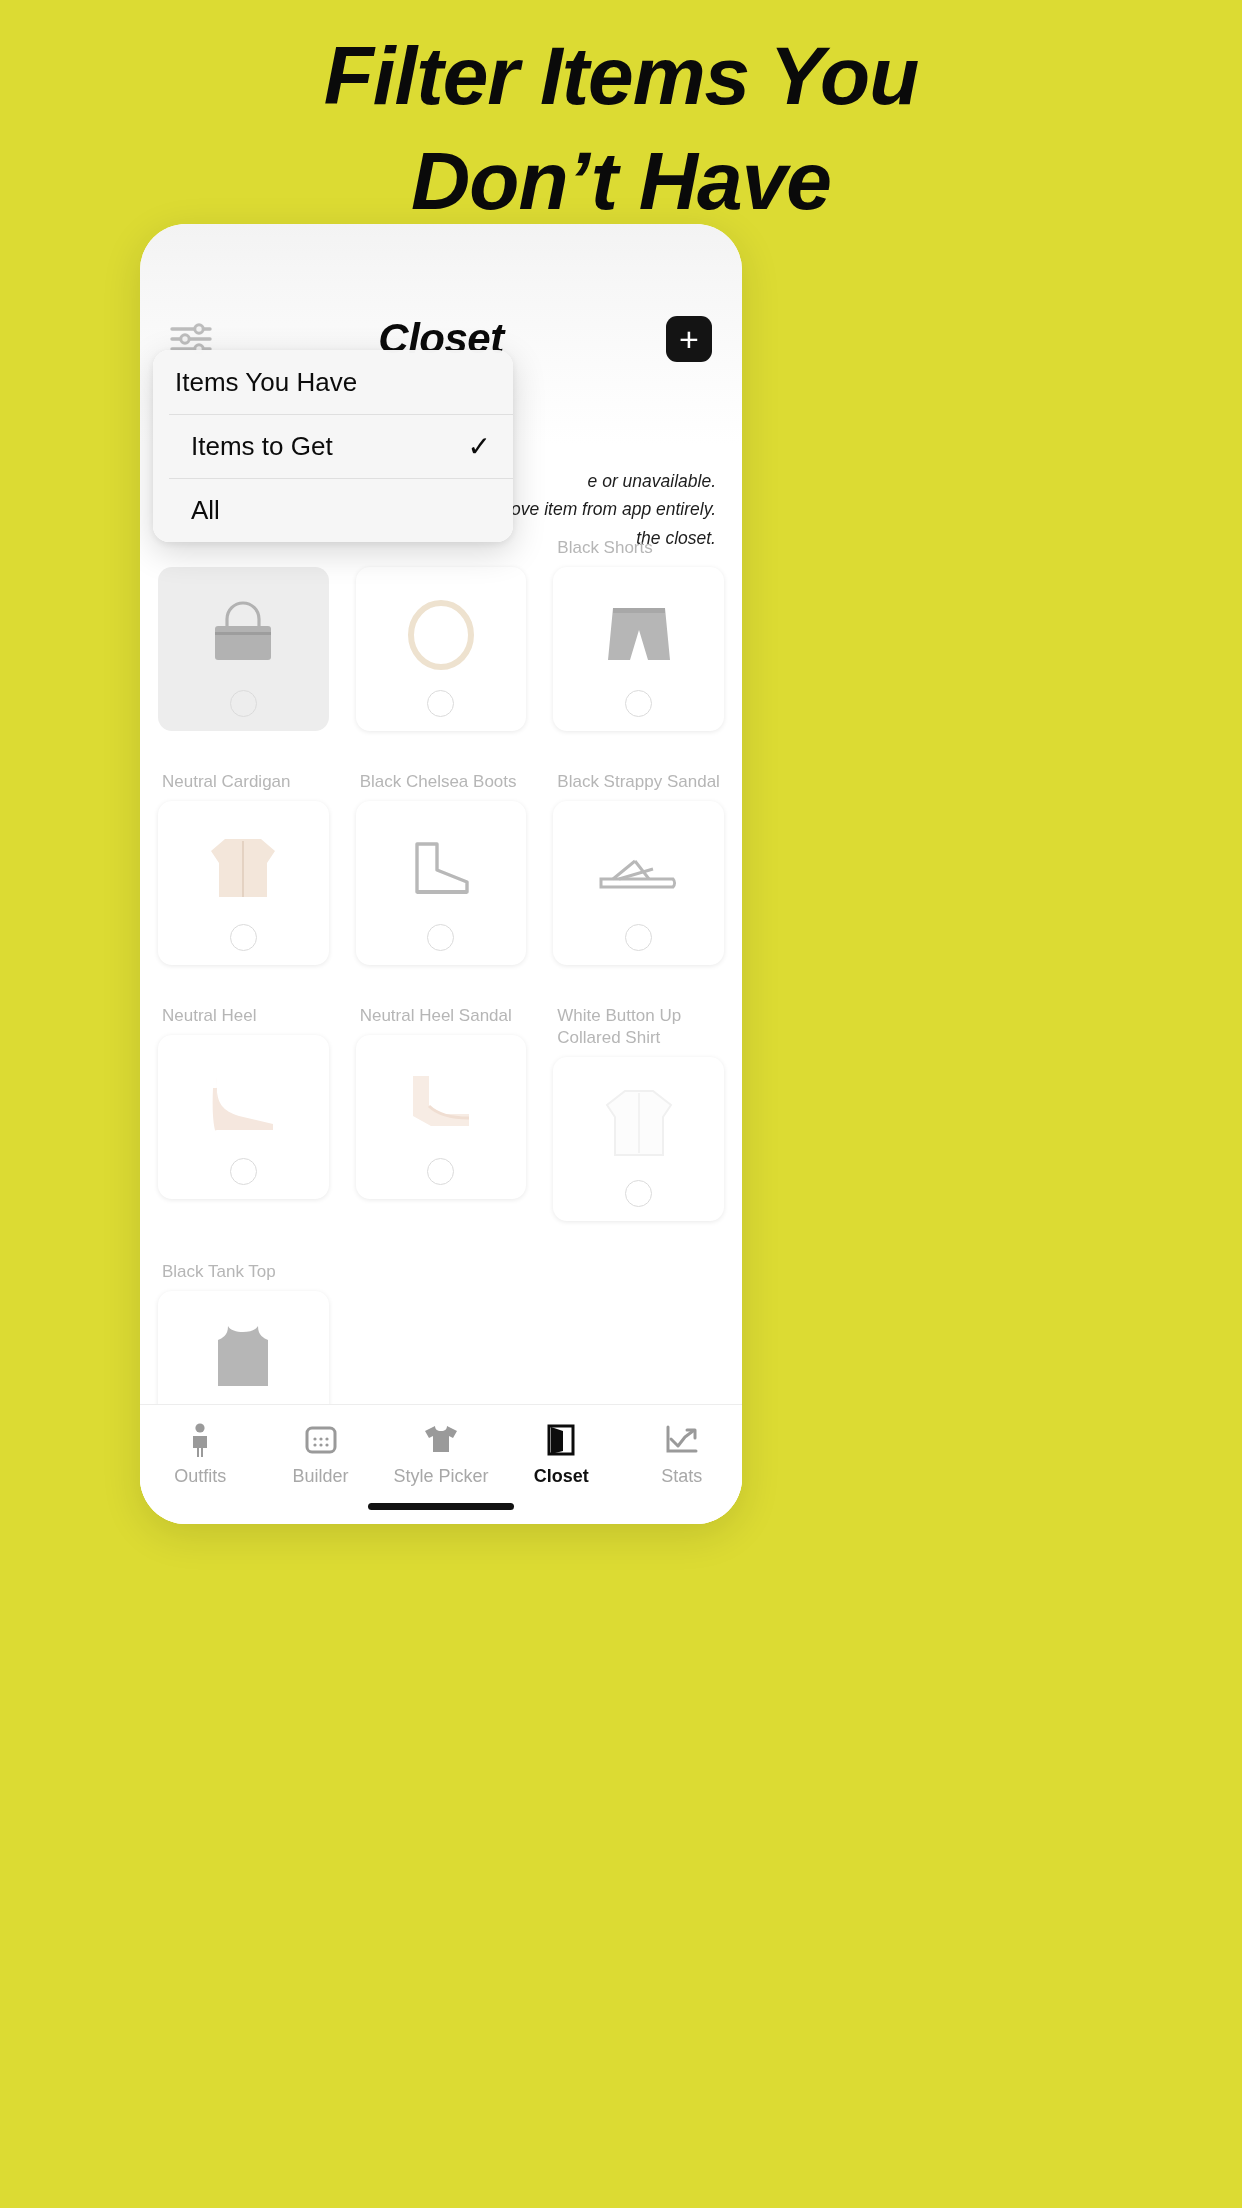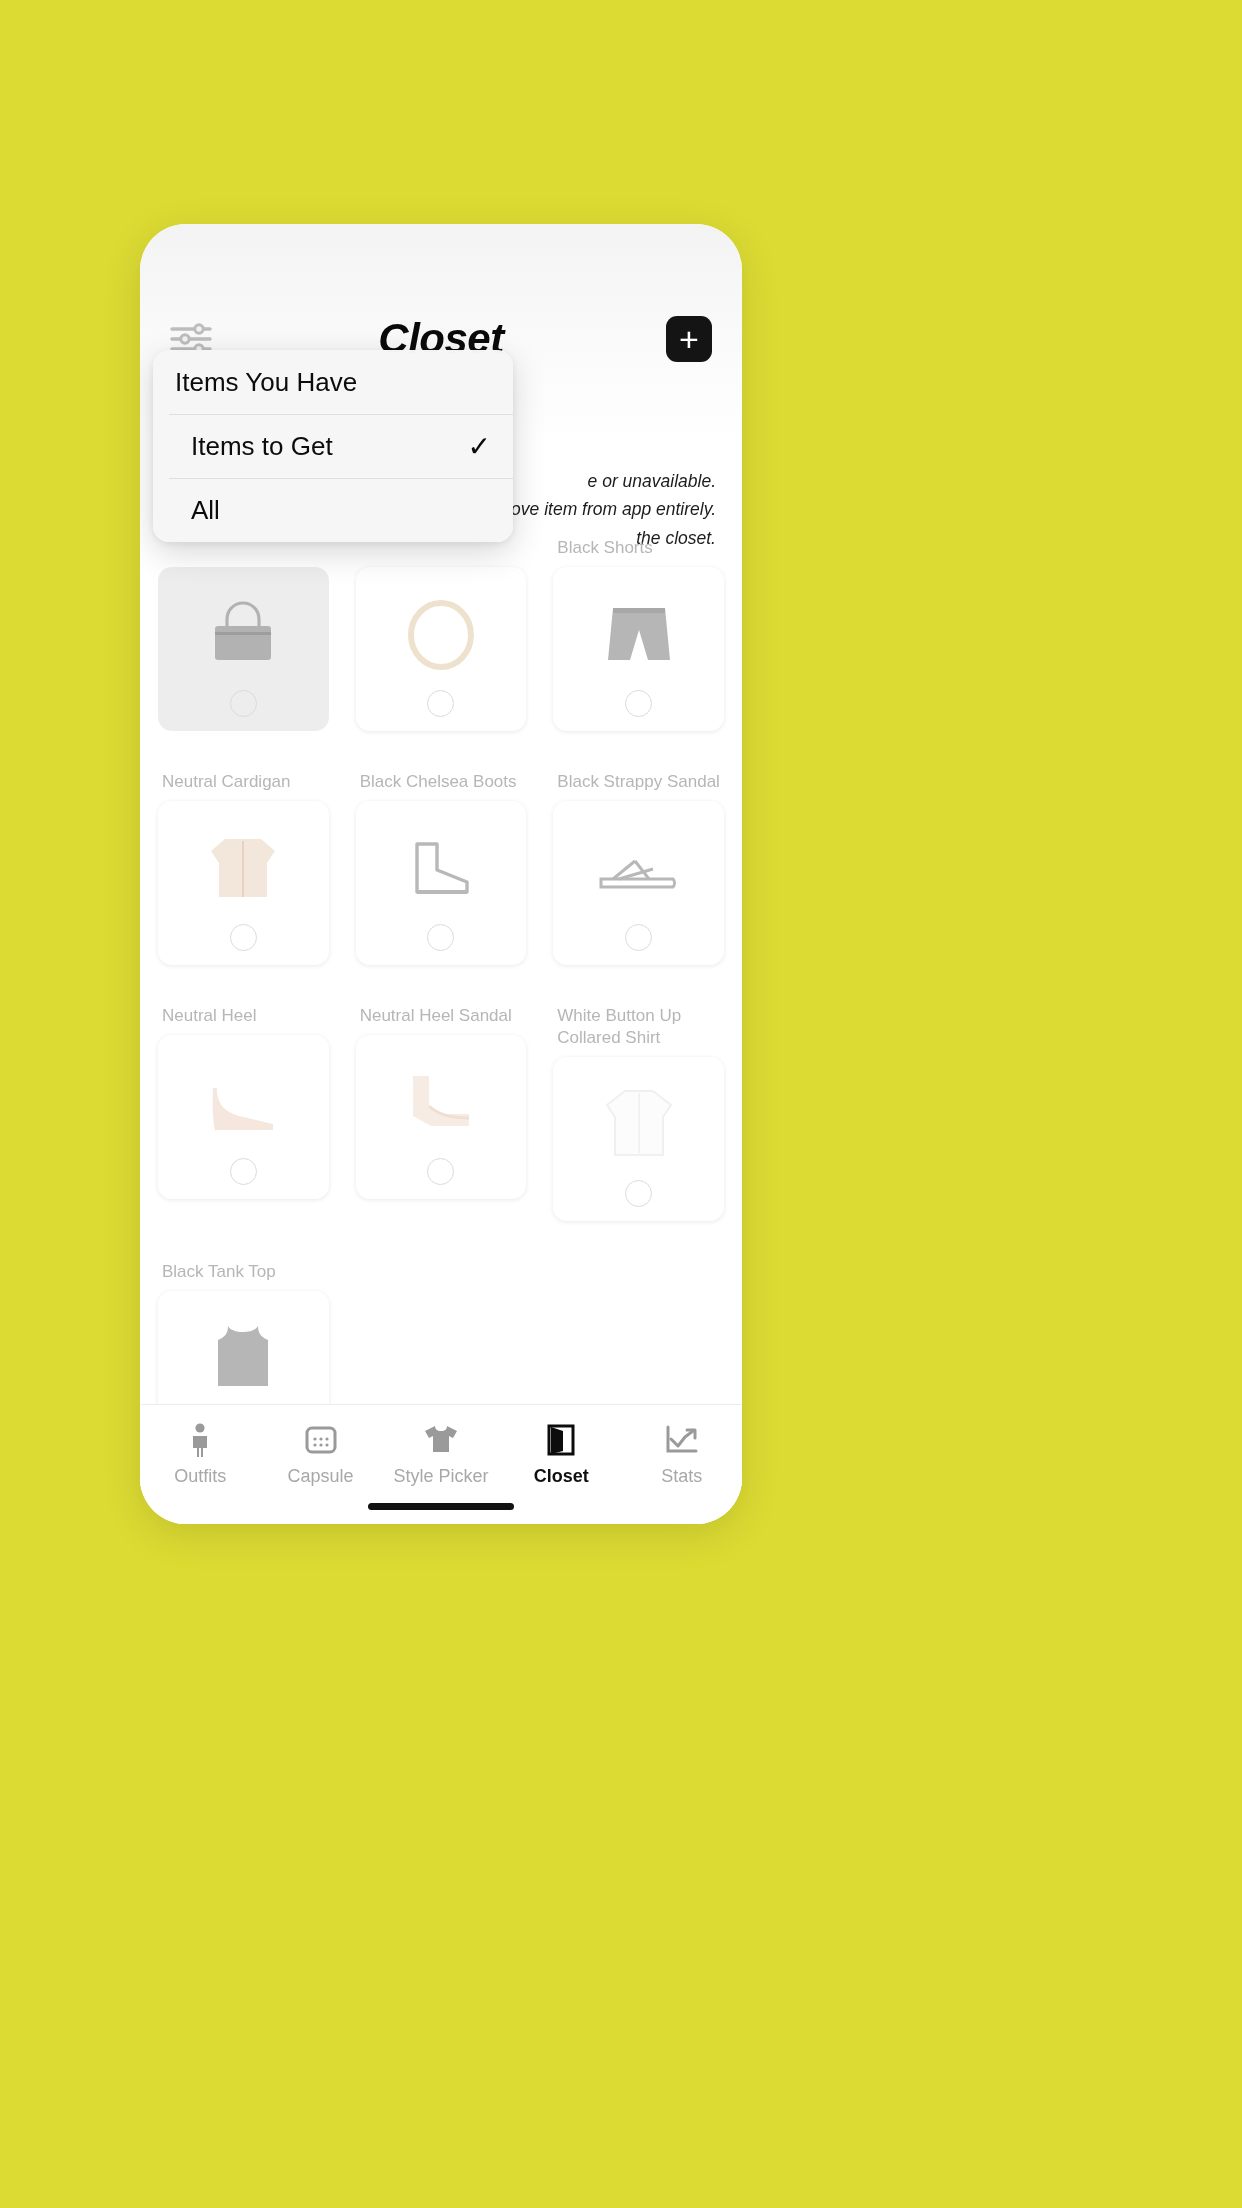--- a/index.html
+++ b/index.html
@@ -147,20 +147,24 @@
   .home-indicator {
     position:absolute; bottom:14px; left:50%; transform:translateX(-50%);
     width:146px; height:7px; border-radius:4px; background:#121212;
   }
 </style>
 </head>
 <body>
 
 <div class="page">
 
+  <div class="headline">
+    <div>Filter Items You</div>
+    <div>Don’t Have</div>
+  </div>
 
   <div class="phone">
     <div class="phone-inner">
 
 
       <div class="navbar">
         <div class="filter-icon">
           <svg width="44" height="36" viewBox="0 0 44 36">
             <g stroke="#bdbdbd" stroke-width="3.4" stroke-linecap="round">
               <line x1="3" y1="8" x2="41" y2="8"></line>
@@ -354,21 +358,21 @@
               <g fill="#9a9a9a">
                 <circle cx="10" cy="14" r="1.6"></circle>
                   <circle cx="16" cy="14" r="1.6"></circle>
                   <circle cx="22" cy="14" r="1.6"></circle>
                 <circle cx="10" cy="20" r="1.6"></circle>
                   <circle cx="16" cy="20" r="1.6"></circle>
                   <circle cx="22" cy="20" r="1.6"></circle>
               </g>
             </svg>
           </div>
-          <div class="tab-label">Capsule</div>
+          <div class="tab-label">Builder</div>
         </div>
         <div class="tab">
           <div class="tab-ico">
             <svg width="36" height="32" viewBox="0 0 36 32">
               <path d="M12 2 h12 c0 3 -2 5 -6 5 s-6 -2 -6 -5 Z M12 2 L2 7 l4 7 l4 -2 v16 h16 v-16 l4 2 l4 -7 L24 2" fill="#9a9a9a"></path>
             </svg>
           </div>
           <div class="tab-label">Style Picker</div>
         </div>
         <div class="tab active">

